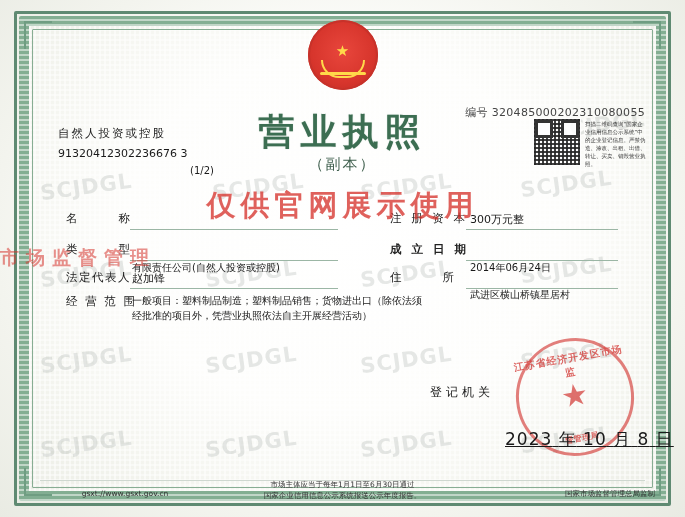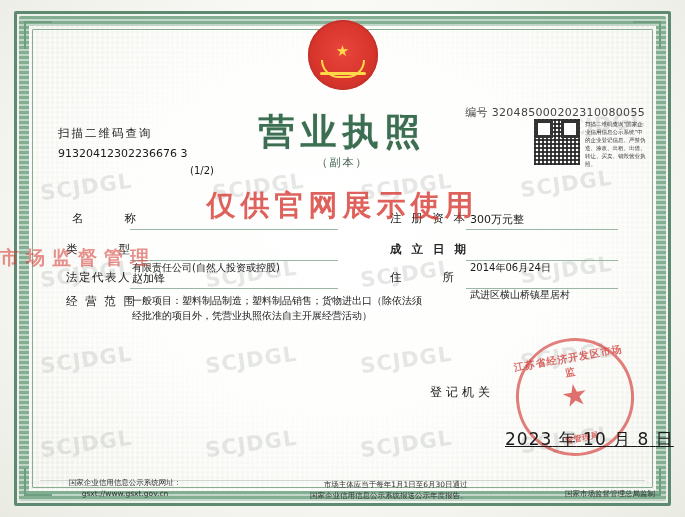--- a/index.html
+++ b/index.html
@@ -97,21 +97,21 @@
   
   .title{
     position:absolute;left:0;right:0;top:108px;text-align:center;
     font-size:36px;font-weight:bold;letter-spacing:6px;
     color:#3c6e52;
     font-family:"DejaVu Sans","Liberation Sans",sans-serif;
     text-shadow:0 0 1px rgba(60,110,82,.4);
   }
   .subtitle{
     position:absolute;left:0;right:0;top:155px;text-align:center;
-    font-size:11px;color:#3f5f4d;letter-spacing:2px;
+    font-size:15px;color:#3f5f4d;letter-spacing:2px;
   }
 
   
   .code-line{
     position:absolute;right:40px;top:105px;
     font-size:11px;color:#444;letter-spacing:.3px;
   }
   .qr{
     position:absolute;right:104px;top:118px;width:46px;height:46px;
     background:
@@ -184,21 +184,21 @@
   
   .footer{
     position:absolute;left:0;right:0;bottom:6px;height:34px;
     font-size:7.5px;color:#333;
   }
   .footer .left{
     position:absolute;left:40px;bottom:12px;text-align:center;width:170px;line-height:11px;
   }
   .footer .center{
     position:absolute;left:50%;transform:translateX(-50%);bottom:10px;
-    text-align:right;line-height:11px;width:250px;
+    text-align:center;line-height:11px;width:250px;
   }
   .footer .right{
     position:absolute;right:30px;bottom:12px;text-align:right;line-height:11px;
   }
   .footer-divider{
     position:absolute;left:40px;right:40px;bottom:36px;border-bottom:1px solid #cfd8d0;
   }
   .reg-label{
     position:absolute;font-size:12px;letter-spacing:4px;color:#222;
   }
@@ -249,25 +249,25 @@
   <div class="title">营业执照</div>
   <div class="subtitle">（副本）</div>
 
   <div class="code-line">
     <span>编号</span>
     <span>320485000202310080055</span>
   </div>
   <div class="qr"></div>
   <div class="qr-note">扫描二维码查询“国家企业信用信息公示系统”中的企业登记信息。严禁伪造、涂改、出租、出借、转让、买卖、销毁营业执照。</div>
 
-  <div class="field-label" style="left:58px;top:126px;letter-spacing:2px;">扫描二维码查询</div>
+  <div class="field-label" style="left:58px;top:126px;letter-spacing:2px;">自然人投资或控股</div>
   <div class="field-value" style="left:58px;top:147px;">91320412302236676 3</div>
   <div class="field-value small" style="left:190px;top:148px;">(1/2)</div>
 
-  <div class="field-label tight" style="left:72px;top:211px;letter-spacing:6px;">名　　称</div>
+  <div class="field-label tight" style="left:66px;top:211px;letter-spacing:6px;">名　　称</div>
   <div class="underline" style="left:130px;top:229px;width:208px;"></div>
 
   <div class="field-label tight" style="left:66px;top:242px;letter-spacing:6px;">类　　型</div>
   <div class="field-value small" style="left:132px;top:244px;">有限责任公司(自然人投资或控股)</div>
   <div class="underline" style="left:130px;top:260px;width:208px;"></div>
 
   <div class="field-label tight" style="left:66px;top:270px;letter-spacing:1.5px;">法定代表人</div>
   <div class="field-value" style="left:132px;top:271px;">赵加锋</div>
   <div class="underline" style="left:130px;top:288px;width:208px;"></div>
 
@@ -302,21 +302,20 @@
     <span>8</span>
     <span>日</span>
   </div>
 
   <div class="stamp-text">仅供官网展示使用</div>
   <div class="stamp-text2">市场监督管理</div>
 
   <div class="footer-divider"></div>
   <div class="footer">
     <div class="left">
-      <div>国家企业信用信息公示系统网址：</div>
       <div>gsxt://www.gsxt.gov.cn</div>
     </div>
     <div class="center">
       <div>市场主体应当于每年1月1日至6月30日通过</div>
       <div>国家企业信用信息公示系统报送公示年度报告。</div>
     </div>
     <div class="right">
       <div>国家市场监督管理总局监制</div>
     </div>
   </div>

